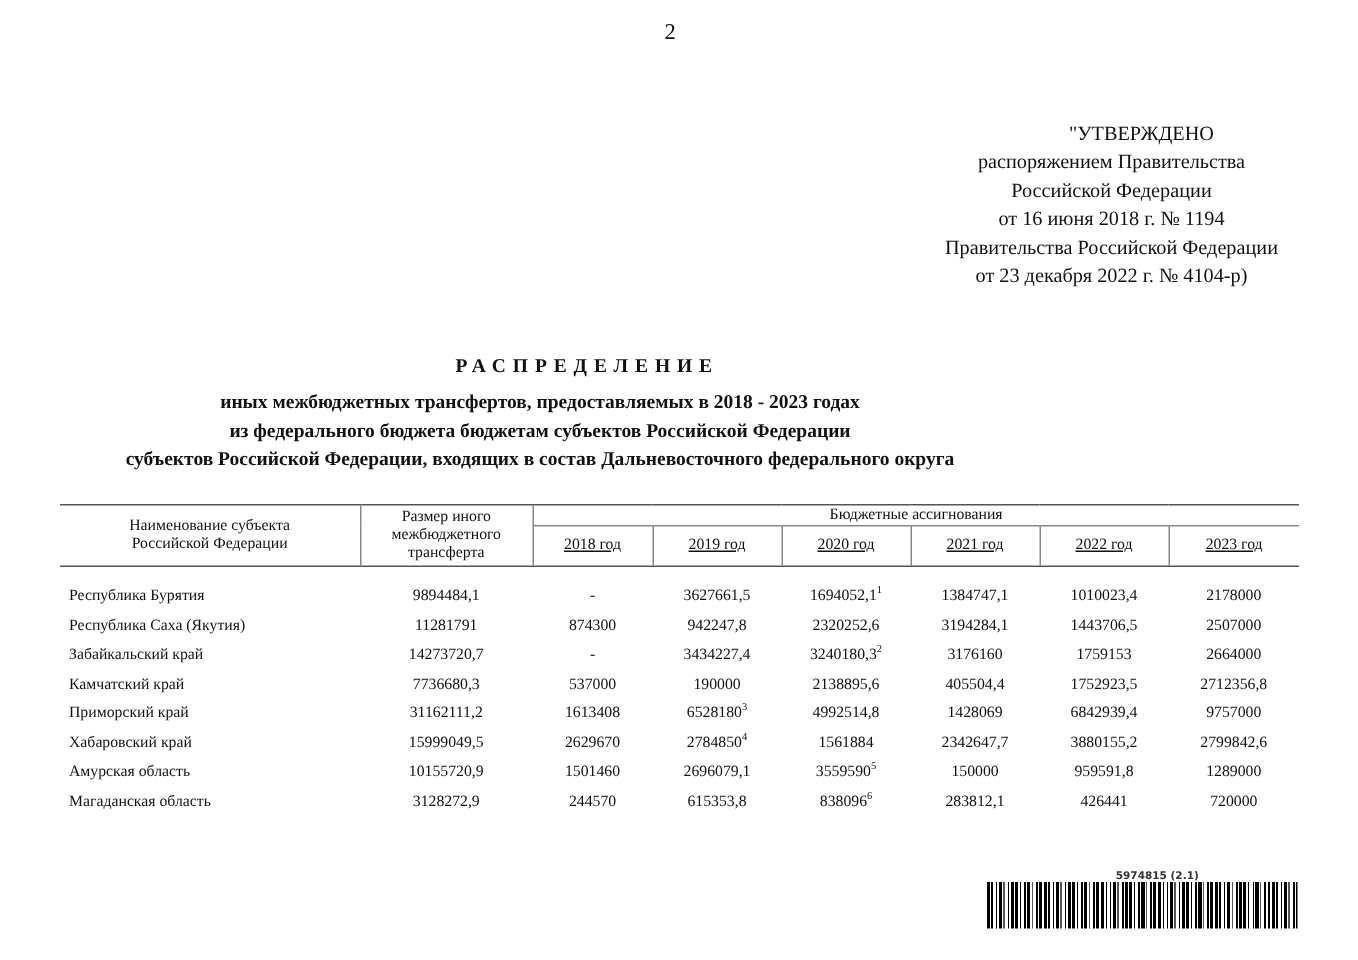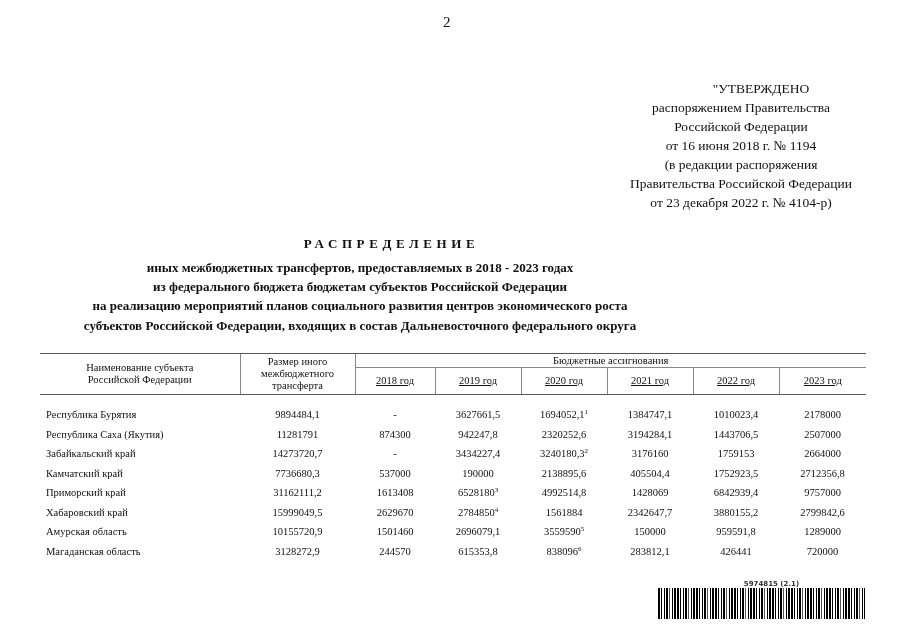--- a/index.html
+++ b/index.html
@@ -50,21 +50,21 @@
       text-align: center;
       font-weight: bold;
       font-size: 13px;
       line-height: 19.2px;
     }
     .subtitle .line { display: block; white-space: nowrap; }
 
     table.data {
       position: absolute;
       left: 40px;
-      top: 353px;
+      top: 336px;
       width: 826px;
       border-collapse: collapse;
       font-size: 10.5px;
     }
     table.data th {
       font-weight: normal;
       text-align: center;
       vertical-align: middle;
       line-height: 12px;
       padding: 0;
@@ -115,31 +115,29 @@
 </head>
 <body>
 
 <div class="page-number">2</div>
 
 <div class="approval">
   <span class="line first">"УТВЕРЖДЕНО</span>
   <span class="line">распоряжением Правительства</span>
   <span class="line">Российской Федерации</span>
   <span class="line">от 16 июня 2018 г. № 1194</span>
-  <span class="line">(в редакции распоряжения</span>
   <span class="line">Правительства Российской Федерации</span>
   <span class="line">от 23 декабря 2022 г.  № 4104-р)</span>
 </div>
 
 <div class="title">РАСПРЕДЕЛЕНИЕ</div>
 
 <div class="subtitle">
   <span class="line">иных межбюджетных трансфертов, предоставляемых в 2018 - 2023 годах</span>
   <span class="line">из федерального бюджета бюджетам субъектов Российской Федерации</span>
-  <span class="line">на реализацию мероприятий планов социального развития центров экономического роста</span>
   <span class="line">субъектов Российской Федерации, входящих в состав Дальневосточного федерального округа</span>
 </div>
 
 <table class="data">
   <colgroup>
     <col style="width:200px">
     <col style="width:115px">
     <col style="width:80px">
     <col style="width:86px">
     <col style="width:86px">

